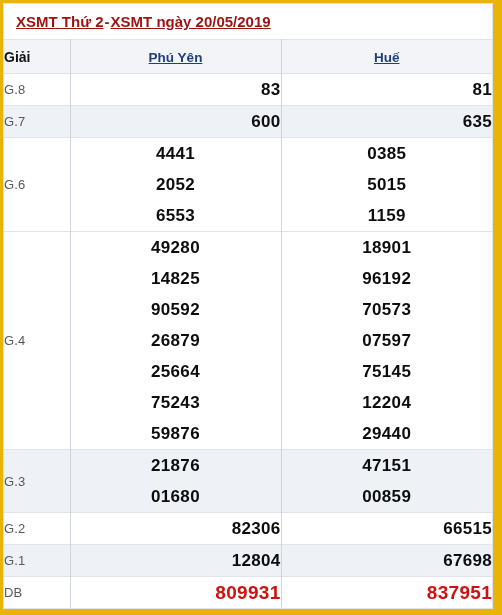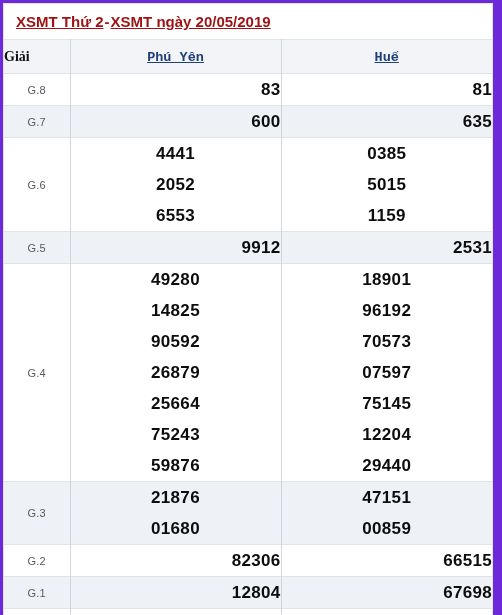--- a/index.html
+++ b/index.html
@@ -12,21 +12,21 @@
     height: 615px;
     font-family: "Liberation Sans", sans-serif;
     overflow: hidden;
   }
 
   .page {
     width: 502px;
     height: 615px;
     box-sizing: border-box;
     padding: 3px 9px 0 3px;
-    background: #6d28d9;
+    background: #eab308;
   }
 
   .result-box {
     border: 1px solid #dfe3ea;
     border-bottom: none;
     background: #ffffff;
     box-sizing: border-box;
     width: 490px;
   }
 
@@ -80,43 +80,41 @@
 
   
   thead tr { background: #f2f4f8; }
   th.prize-head {
     font-size: 14px;
     font-weight: bold;
     color: #111111;
     text-align: left;
     padding-left: 12px;
     height: 33px;
-    font-family: Liberation Serif, serif;
   }
   th.prov-head {
     height: 33px;
     text-align: center;
-    font-family: Liberation Mono, monospace;
   }
   .prov-link {
     color: #1f3f7a;
     font-size: 13.5px;
     font-weight: bold;
     text-decoration: underline;
     cursor: pointer;
   }
 
   
   tbody tr.stripe { background: #eef1f6; }
   tbody tr.plain  { background: #ffffff; }
 
   td.prize-cell {
-    font-size: 11px;
+    font-size: 13px;
     color: #555a60;
-    text-align: center;
+    text-align: left;
     padding-left: 12px;
     vertical-align: top;
     padding-top: 10px;
     letter-spacing: 0.2px;
     margin-left: 16px;
   }
   td.prize-cell.single {
     vertical-align: middle;
     padding-top: 0;
   }
@@ -202,25 +200,20 @@
           </td>
           <td>
             <div class="num-list">
               <div class="num-item">0385</div>
               <div class="num-item">5015</div>
               <div class="num-item">1159</div>
             </div>
           </td>
         </tr>
 
-        <tr class="stripe">
-          <td class="prize-cell single">G.5</td>
-          <td class="num-cell">9912</td>
-          <td class="num-cell">2531</td>
-        </tr>
 
         <tr class="plain">
           <td class="prize-cell">G.4</td>
           <td>
             <div class="num-list">
               <div class="num-item">49280</div>
               <div class="num-item">14825</div>
               <div class="num-item">90592</div>
               <div class="num-item">26879</div>
               <div class="num-item">25664</div>

